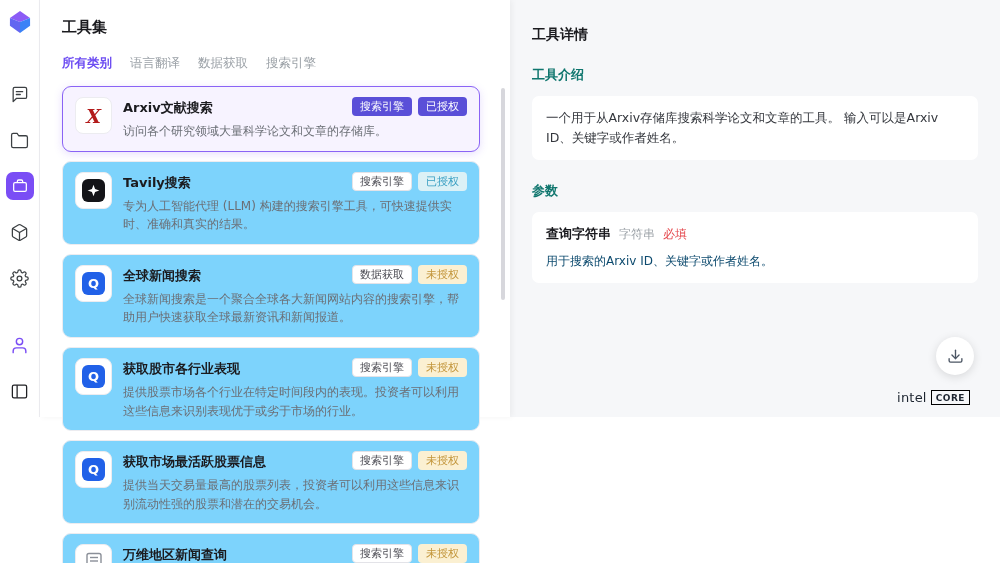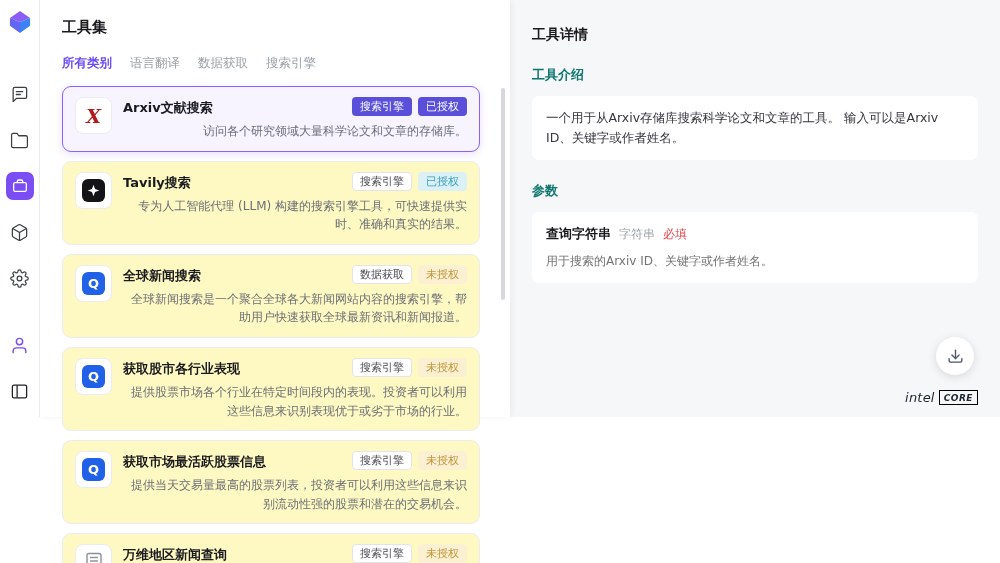--- a/index.html
+++ b/index.html
@@ -18,36 +18,36 @@
   .rail-icon:last-child { margin-bottom:0; }
 
   
   .middle { width:470px; flex-shrink:0; background:#fff; padding:18px 22px 0 22px;
     position:relative; box-shadow:2px 0 6px rgba(0,0,0,0.05); z-index:2; }
   .middle h1 { font-size:15px; font-weight:bold; color:#1b1b1f; margin-bottom:18px; }
   .tabs { display:flex; gap:18px; font-size:12.5px; color:#9aa0a6; margin-bottom:14px; }
   .tab { cursor:pointer; }
   .tab.active { color:#6d4df2; font-weight:bold; }
   .tool-list { width:418px; }
-  .tool-card { border:1px solid #ececf0; border-radius:9px; background:#fef9c3;
+  .tool-card { border:1px solid #ececf0; border-radius:9px; background:#7dd3fc;
     padding:10px 12px; margin-bottom:9px; display:flex; gap:11px; cursor:pointer; }
   .tool-card.selected { border:1px solid #8a63f5; background:#f7f3ff;
     box-shadow:0 2px 8px rgba(122,77,245,0.18); }
   .tool-icon { width:37px; height:37px; flex-shrink:0; border:1px solid #ececf0; border-radius:8px;
     background:#fff; display:flex; align-items:center; justify-content:center; }
   .tool-body { flex:1; min-width:0; }
   .tool-head { display:flex; align-items:flex-start; }
   .tool-title { flex:1; font-size:13px; font-weight:bold; color:#1b1b1f; padding-top:2px; }
   .badges { display:flex; gap:6px; flex-shrink:0; }
   .badge { font-size:11px; line-height:1; padding:4px 8px; border-radius:4px; white-space:nowrap; }
   .badge-solid { background:#5a4fd8; color:#fff; }
   .badge-outline { background:#fff; border:1px solid #e3e3e8; color:#4a4a52; padding:3px 7px; }
   .badge-blue { background:#dcf1f6; color:#3a9fc2; }
   .badge-yellow { background:#fbf0d2; color:#c2953a; }
-  .tool-desc { font-size:12px; color:#6b6f76; line-height:1.55; margin-top:5px;text-align:right; }
+  .tool-desc { font-size:12px; color:#6b6f76; line-height:1.55; margin-top:5px; }
 
   
   .glyph-arxiv { font-family:"DejaVu Serif","Liberation Serif",serif; font-style:italic;
     font-weight:bold; font-size:19px; color:#b31b1b; }
   .glyph-dark { width:23px; height:23px; background:#141418; border-radius:6px;
     display:flex; align-items:center; justify-content:center; }
   .glyph-blue { width:23px; height:23px; background:#2161e8; border-radius:6px; color:#fff;
     display:flex; align-items:center; justify-content:center; font-weight:bold; font-size:13px; }
 
   .scrollbar { position:absolute; right:5px; top:88px; width:4px; height:212px;
@@ -56,27 +56,27 @@
   
   .details { flex:1; background:#f6f7f9; padding:26px 22px; position:relative; }
   .details h1 { font-size:14px; font-weight:bold; color:#1b1b1f; margin-bottom:22px; }
   .details h2 { font-size:13px; font-weight:bold; color:#0f766e; margin-bottom:12px; }
   .panel-card { background:#fff; border-radius:7px; padding:12px 14px; margin-bottom:22px;
     font-size:12.5px; color:#33363c; line-height:1.6; }
   .param-head { display:flex; align-items:baseline; gap:8px; margin-bottom:7px; }
   .param-name { font-size:13px; font-weight:bold; color:#1b1b1f; }
   .param-type { font-size:12px; color:#9aa0a6;font-family:Liberation Mono, monospace; }
   .param-required { font-size:12px; color:#e5484d; }
-  .param-desc { font-size:12px; color:#737373; }
+  .param-desc { font-size:12px; color:#0c4a6e; }
 
   .fab { position:absolute; right:26px; bottom:42px; width:38px; height:38px; border-radius:50%;
     background:#fff; box-shadow:0 2px 10px rgba(0,0,0,0.13); display:flex; align-items:center;
     justify-content:center; cursor:pointer; }
-  .brand { position:absolute; right:22px; bottom:12px; display:flex; align-items:center; gap:4px;
-    color:#1d2530;font-style:italic; }
+  .brand { position:absolute; right:30px; bottom:12px; display:flex; align-items:center; gap:4px;
+    color:#1d2530; }
   .brand .intel-text { font-size:13px; letter-spacing:0.2px; }
   .brand .core-box { font-size:9px; font-weight:bold; border:1px solid #000000;
     padding:2px 4px 1px; letter-spacing:0.5px; }
 </style>
 </head>
 <body>
 
 <div class="app">
 
   <div class="rail">

